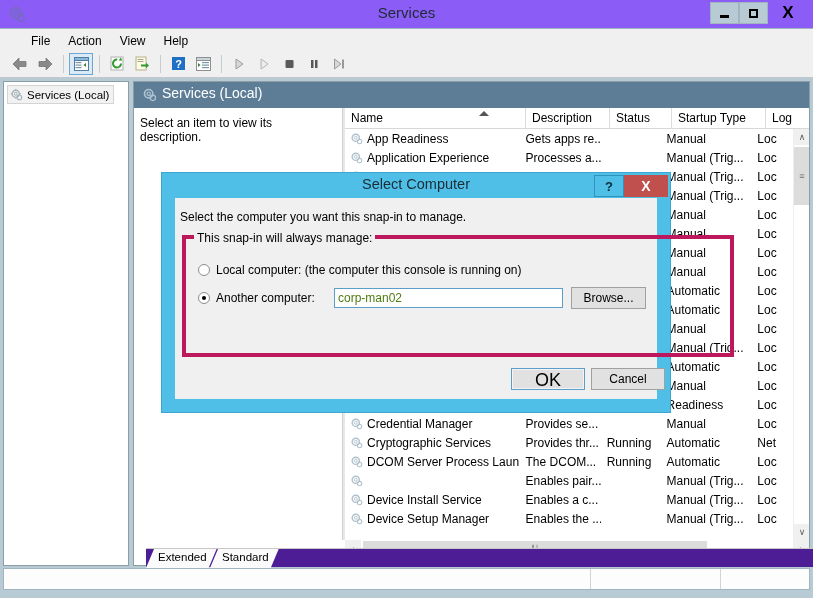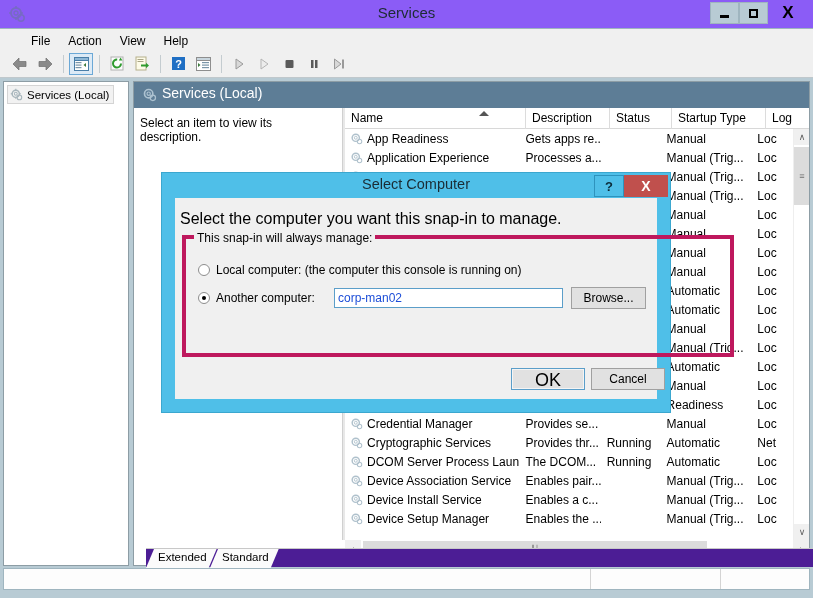--- a/index.html
+++ b/index.html
@@ -209,21 +209,21 @@
     font-weight:bold; cursor:default;
   }
   #dlg-btn-help { left:432px; width:30px; background:#4fbfe8; border:1px solid #2e93bd;
     font-size:13px; color:#0a2b38; }
   #dlg-btn-close { left:462px; width:44px; background:#c0504d; font-size:14px; color:#fff; }
 
   #dlg-body {
     position:absolute; left:13px; top:25px; width:482px; height:201px;
     background:#f0f0f0;
   }
-  #dlg-intro { position:absolute; left:5px; top:12px; font-size:16px; color:#000; }
+  #dlg-intro { position:absolute; left:5px; top:12px; font-size:12px; color:#000; }
 
   #groupbox {
     position:absolute; left:7px; top:37px; width:552px; height:122px;
     border:4px solid #be185d;
   }
   #groupbox-legend {
     position:absolute; left:8px; top:-8px; background:#f0f0f0;
     padding:0 3px; font-size:12px; color:#000;
   }
 
@@ -238,21 +238,21 @@
   .radio.checked::after {
     content:""; position:absolute; left:3px; top:3px;
     width:4px; height:4px; border-radius:50%; background:#000;
   }
   .radio-label { font-size:12px; color:#000; cursor:default; }
 
   #comp-input {
     position:absolute; left:148px; top:49px; width:229px; height:20px;
     border:1px solid #5b9ec9; background:#fff;
     font-family:"Liberation Sans", sans-serif; font-size:12px;
-    padding:0 3px; color:#1d4ed8; outline:none;
+    padding:0 3px; color:#4d7c0f; outline:none;
   }
   #browse-btn {
     position:absolute; left:385px; top:48px; width:75px; height:22px;
     background:#e1e1e1; border:1px solid #a0a0a0;
     font-family:"Liberation Sans", sans-serif; font-size:12px; color:#000;
     cursor:default;
   }
 
   #ok-btn {
     position:absolute; left:336px; top:170px; width:74px; height:22px;
@@ -626,21 +626,20 @@
             <div class="cell start">Automatic</div>
             <div class="cell logon">Loc</div>
           </div>
           <div class="row">
             <div class="cell name">
               <svg class="svcicon" viewBox="0 0 18 18">
                 <circle cx="8" cy="8" r="5" fill="none" stroke="#6f8fa3" stroke-width="2"></circle>
                 <circle cx="8" cy="8" r="2" fill="none" stroke="#6f8fa3" stroke-width="1.3"></circle>
                 <circle cx="13.2" cy="13.2" r="3.1" fill="none" stroke="#6f8fa3" stroke-width="1.4"></circle>
               </svg>
-              <span>Device Association Service</span>
             </div>
             <div class="cell desc">Enables pair...</div>
             <div class="cell status"></div>
             <div class="cell start">Manual (Trig...</div>
             <div class="cell logon">Loc</div>
           </div>
           <div class="row">
             <div class="cell name">
               <svg class="svcicon" viewBox="0 0 18 18">
                 <circle cx="8" cy="8" r="5" fill="none" stroke="#6f8fa3" stroke-width="2"></circle>

